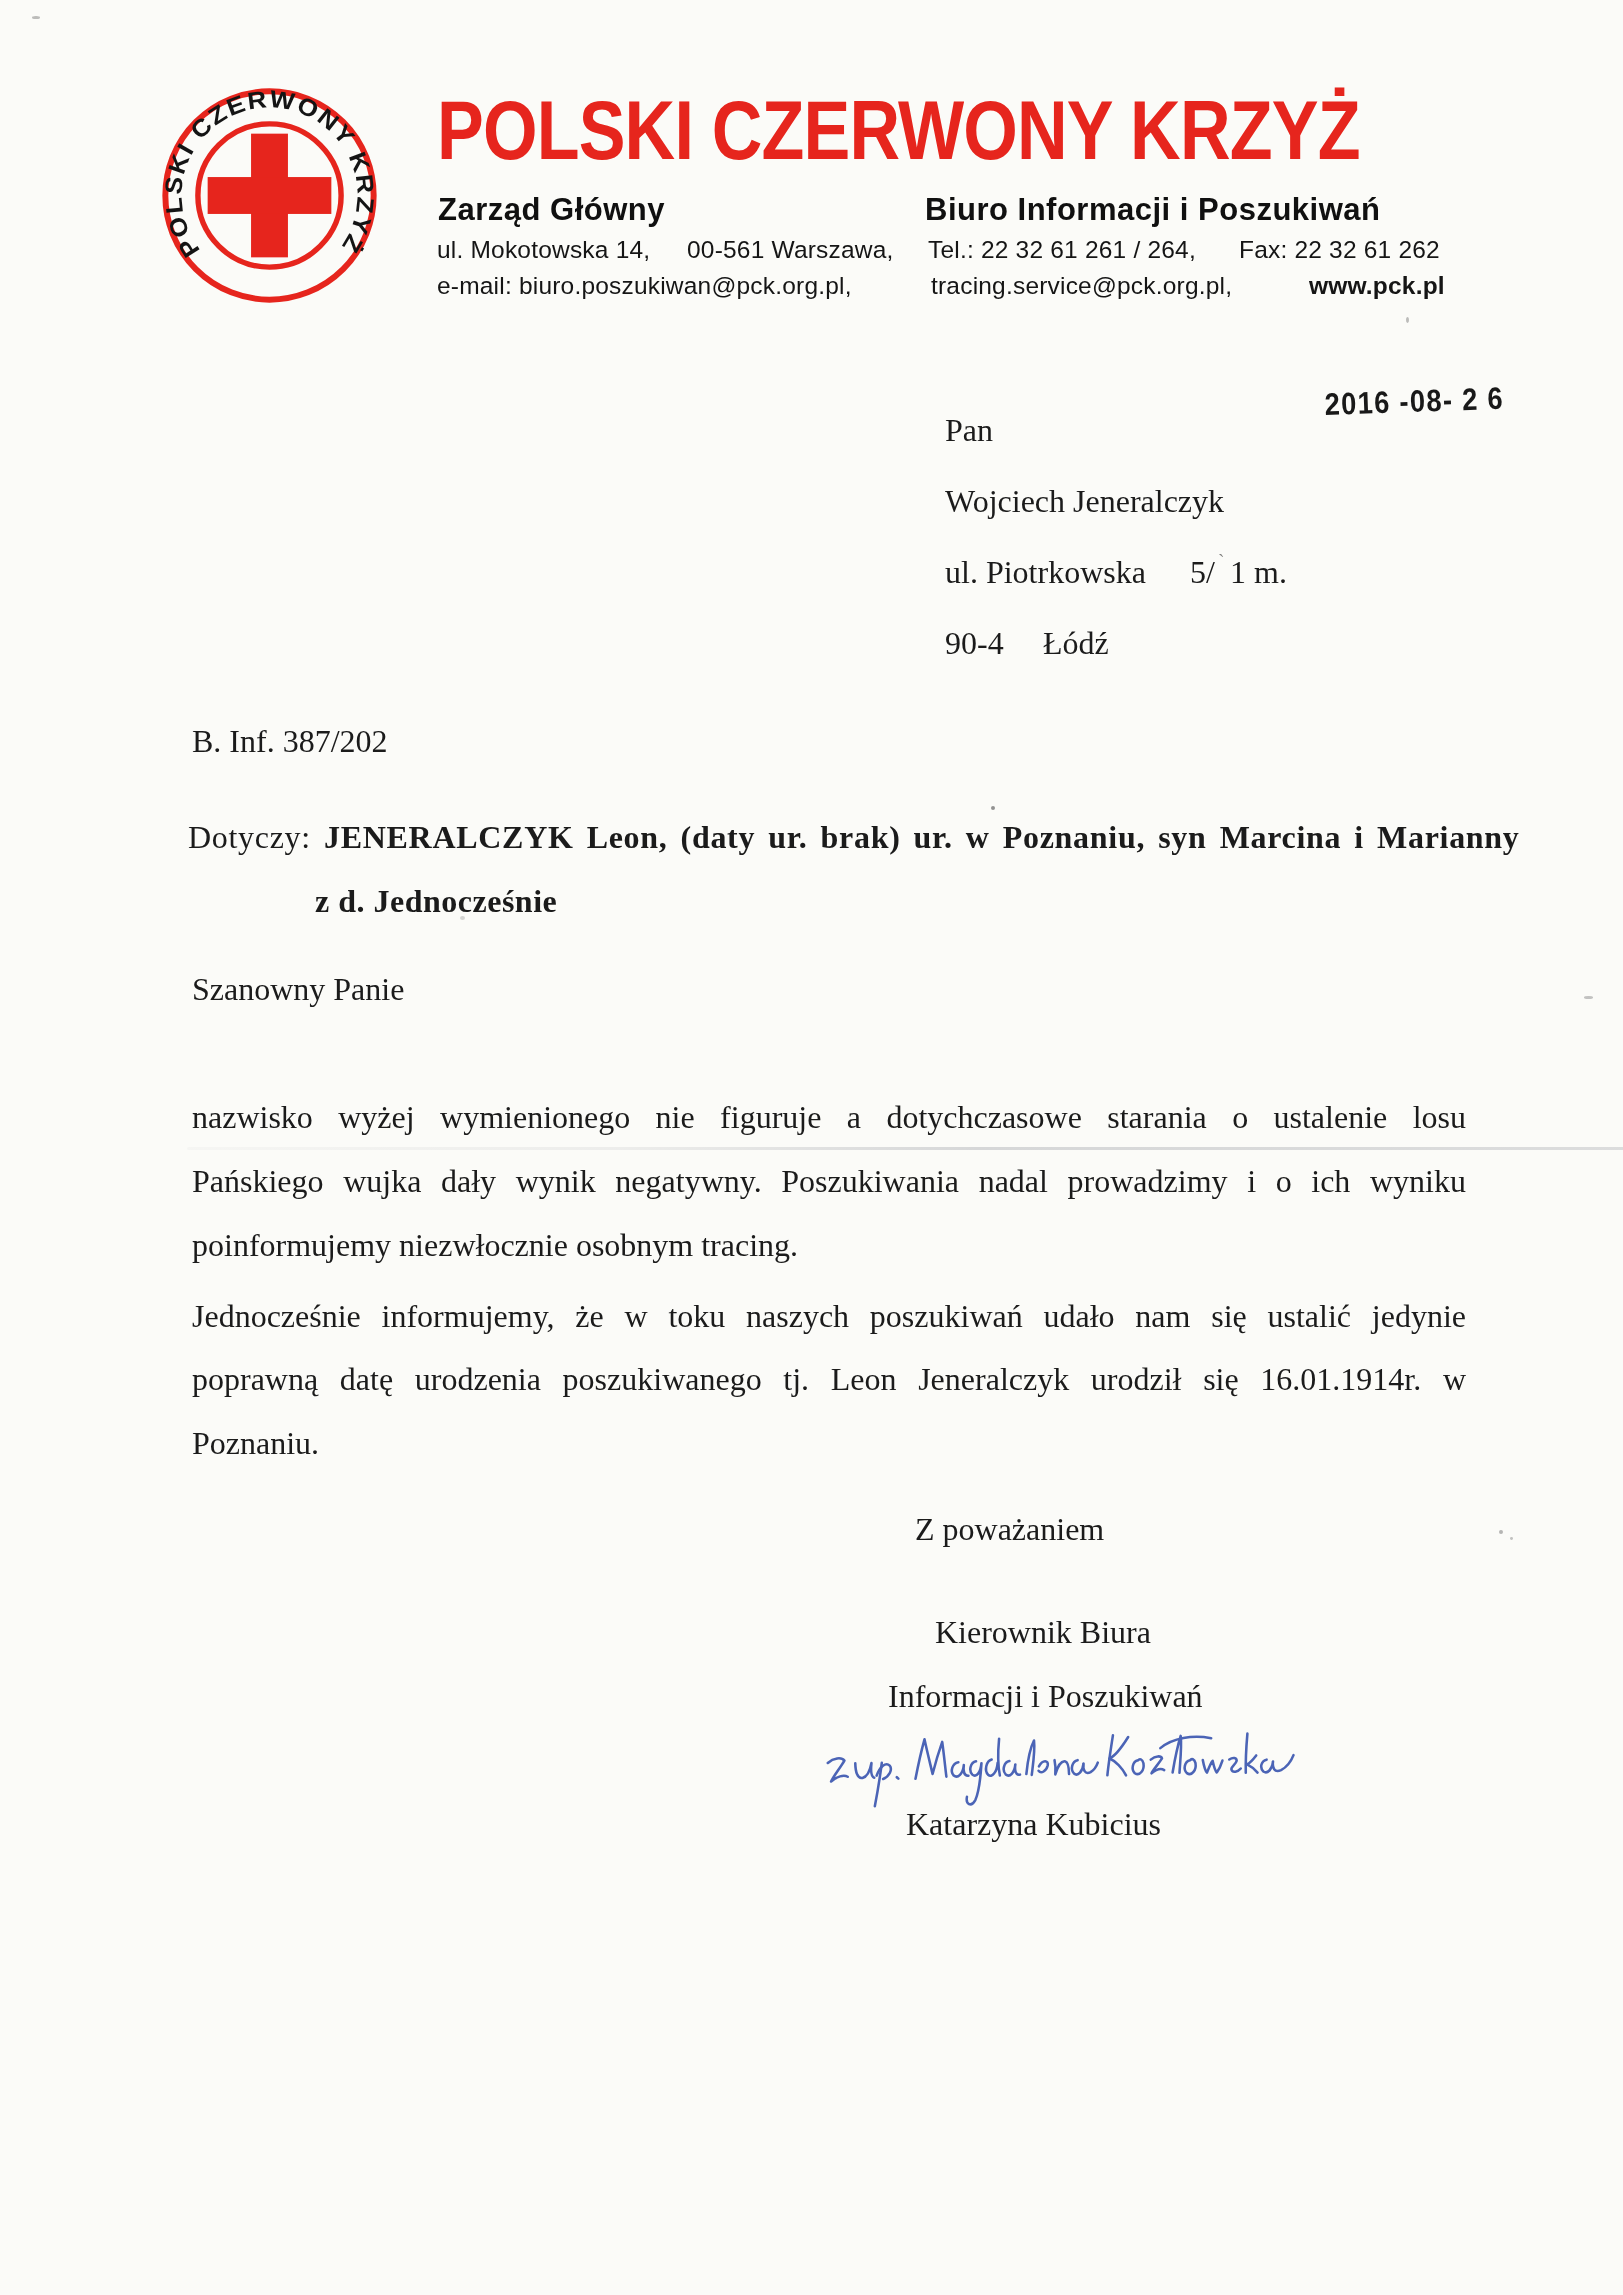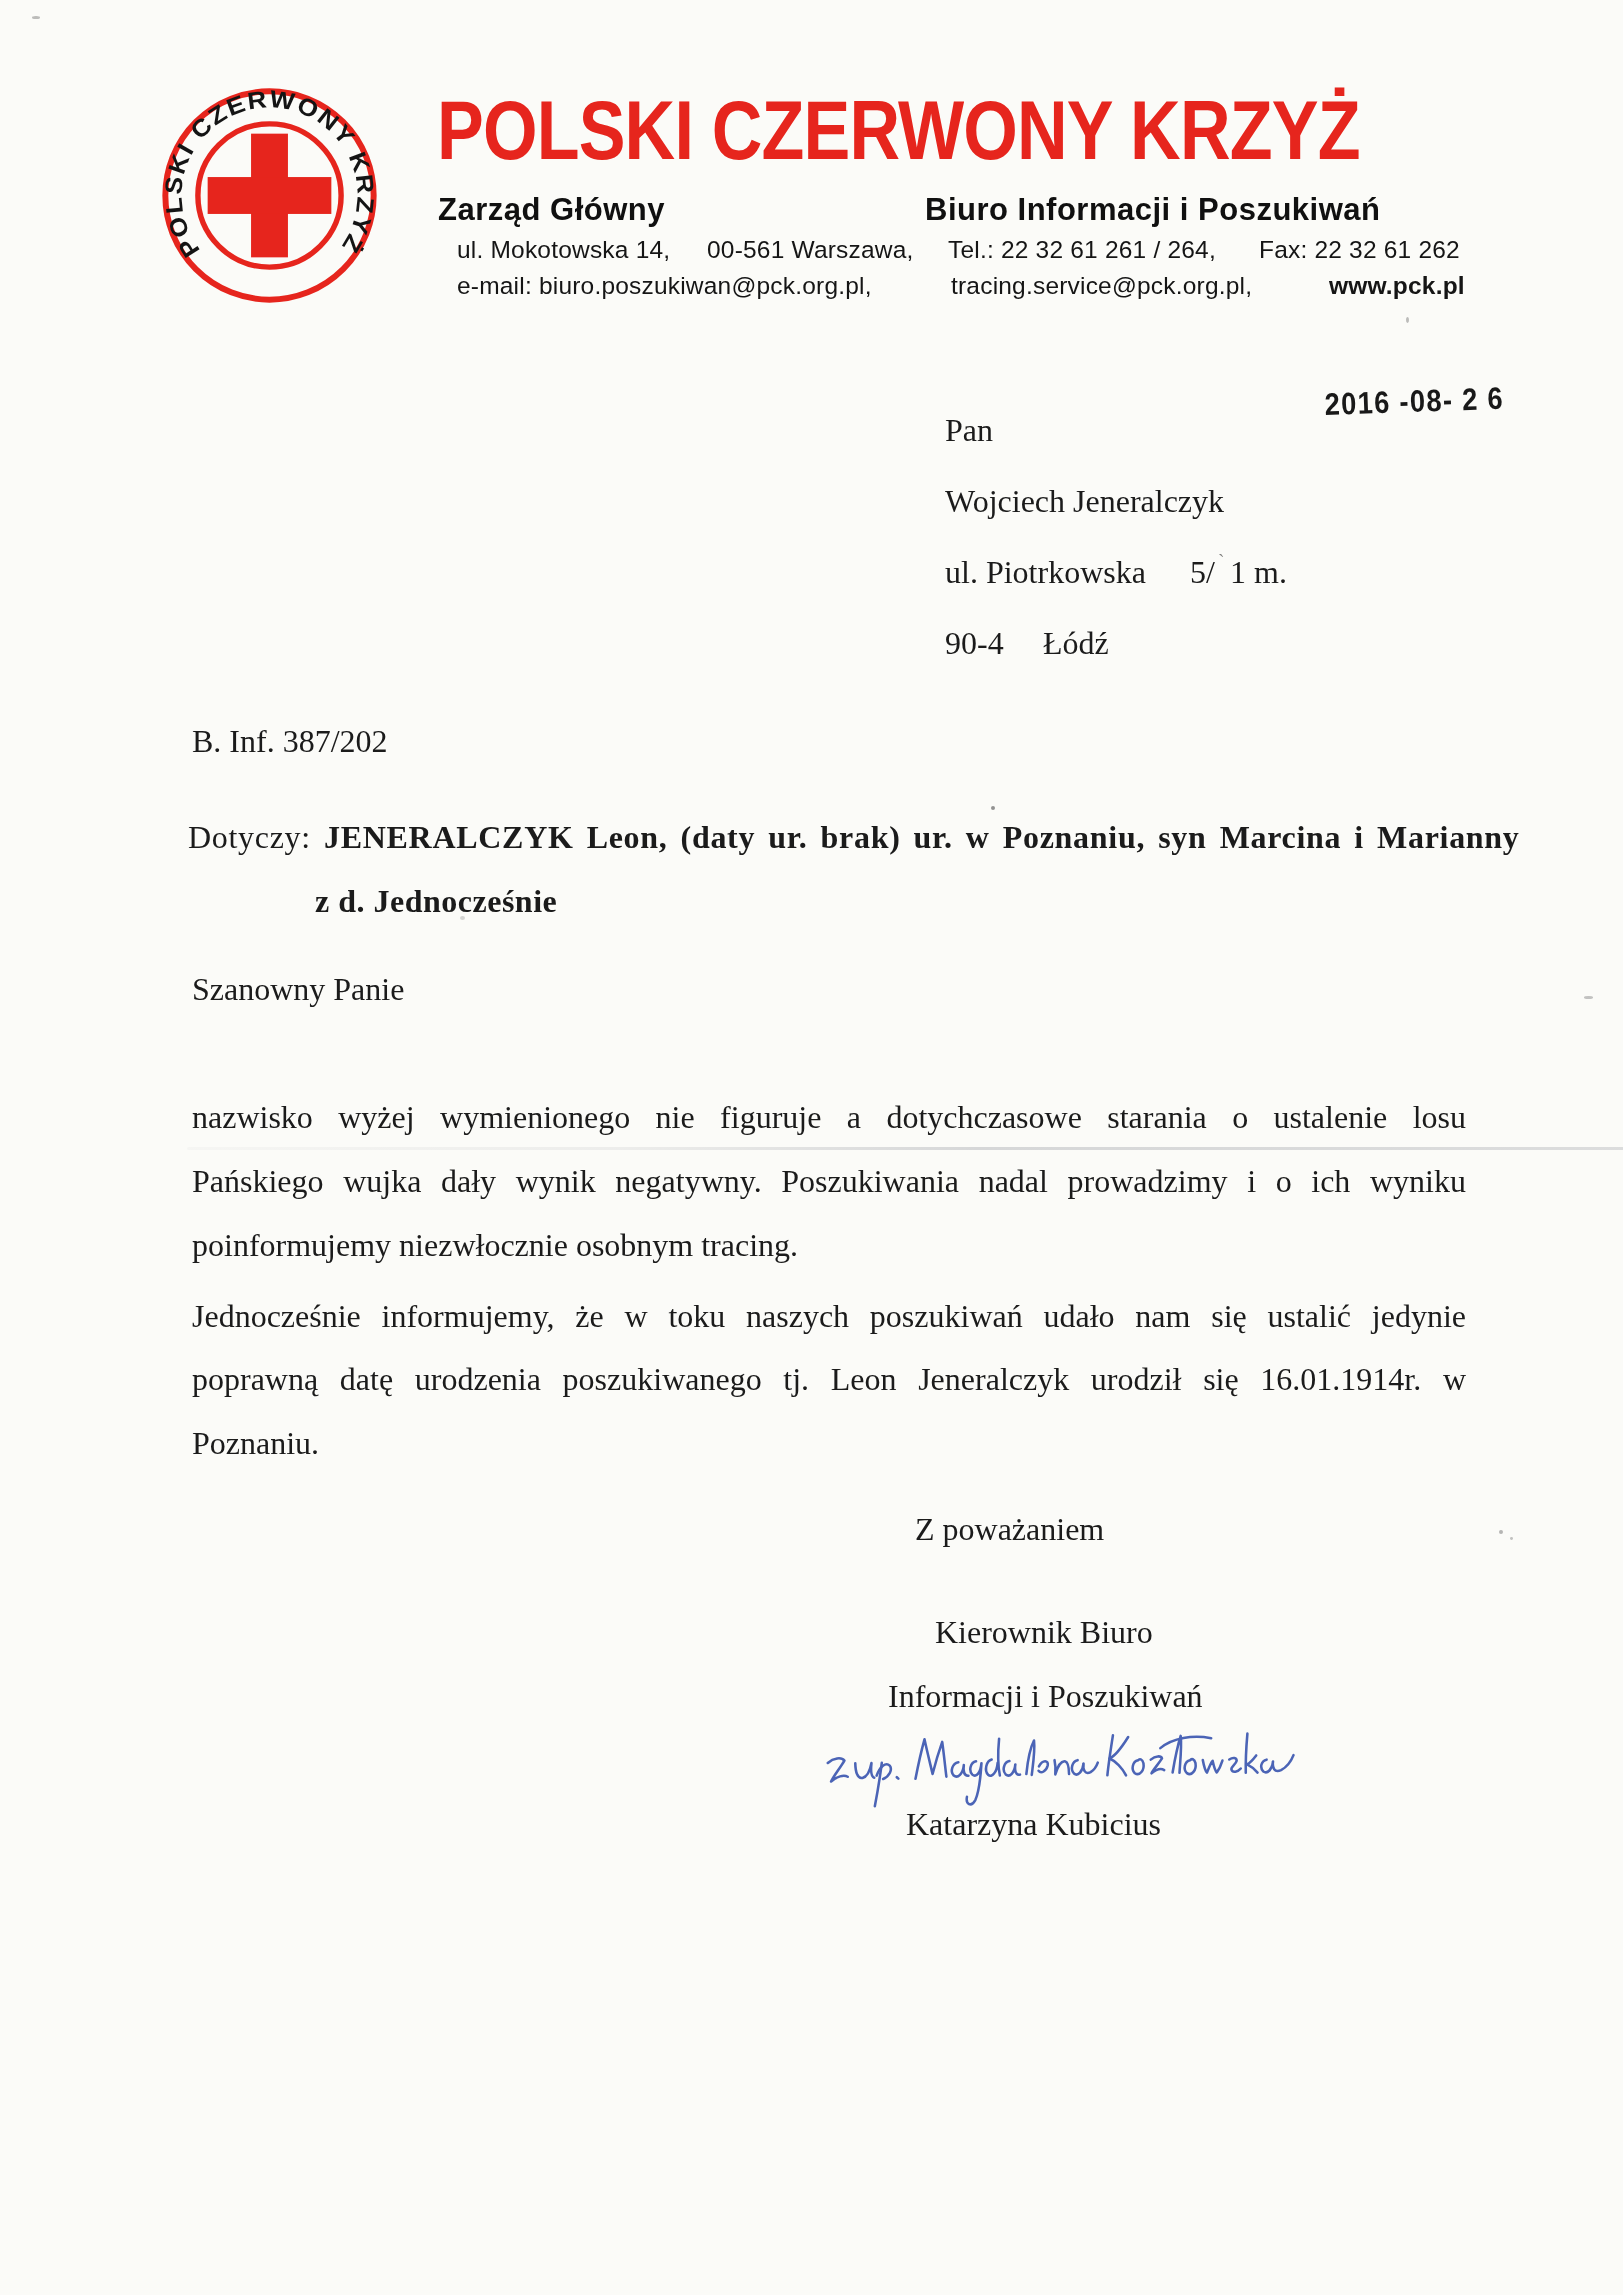--- a/index.html
+++ b/index.html
@@ -15,21 +15,21 @@
   .sans{font-family:"Liberation Sans", sans-serif;}
 
   
   .org-title{
     top:89px;left:437px;
     font-size:83px;line-height:1;font-weight:700;
     letter-spacing:-1px;color:#e6251d;
     transform:scaleX(0.845);transform-origin:left top;
   }
   .division{font-size:31px;font-weight:700;color:#101010;letter-spacing:0.5px;}
-  .addr{font-size:24.5px;color:#151515;letter-spacing:0.2px;margin-left:20px;}
+  .addr{font-size:24.5px;color:#151515;letter-spacing:0.2px;}
   .addr-bold{font-weight:700;}
 
   
   .body-txt{font-size:32px;color:#1b1b1b;}
   .line-just{
     width:1274px;
     white-space:normal;
     text-align:justify;
     text-align-last:justify;
     word-spacing:3.9px;
@@ -108,21 +108,21 @@
 
   <div class="abs body-txt line-just" style="top:1099px;left:192px;">nazwisko wyżej wymienionego nie figuruje a dotychczasowe starania o ustalenie losu</div>
   <div class="abs body-txt line-just" style="top:1163px;left:192px;">Pańskiego wujka dały wynik negatywny. Poszukiwania nadal prowadzimy i o ich wyniku</div>
   <div class="abs body-txt" style="top:1227px;left:192px;">poinformujemy niezwłocznie osobnym tracing.</div>
 
   <div class="abs body-txt line-just" style="top:1298px;left:192px;">Jednocześnie informujemy, że w toku naszych poszukiwań udało nam się ustalić jedynie</div>
   <div class="abs body-txt line-just" style="top:1361px;left:192px;">poprawną datę urodzenia poszukiwanego tj. Leon Jeneralczyk urodził się 16.01.1914r. w</div>
   <div class="abs body-txt" style="top:1425px;left:192px;">Poznaniu.</div>
 
   <div class="abs body-txt" style="top:1511px;left:915px;">Z poważaniem</div>
-  <div class="abs body-txt" style="top:1614px;left:935px;">Kierownik Biuro</div>
+  <div class="abs body-txt" style="top:1614px;left:935px;">Kierownik Biura</div>
   <div class="abs body-txt" style="top:1678px;left:888px;">Informacji i Poszukiwań</div>
 
   <svg class="sig-svg" viewBox="0 0 980 220">
     <g fill="none" stroke="#3c57b0" stroke-width="5.2" stroke-linecap="round" stroke-linejoin="round" opacity="0.92">
       <path d="M18,100 C30,90 46,88 52,96 C42,112 30,126 24,138 C36,128 50,124 58,129"></path>
       <path d="M74,102 C74,120 78,134 88,132 C98,130 104,116 107,102 C105,118 105,130 112,132"></path>
       <path d="M128,102 C124,130 118,162 112,190"></path>
       <path d="M117,128 C124,110 136,100 144,108 C150,116 143,130 130,135"></path>
       <path d="M158,132 l3,3"></path>
       <path d="M196,136 C202,108 210,76 216,56 C221,82 227,108 231,127 C238,102 246,78 252,62 C255,88 257,114 259,133"></path>

